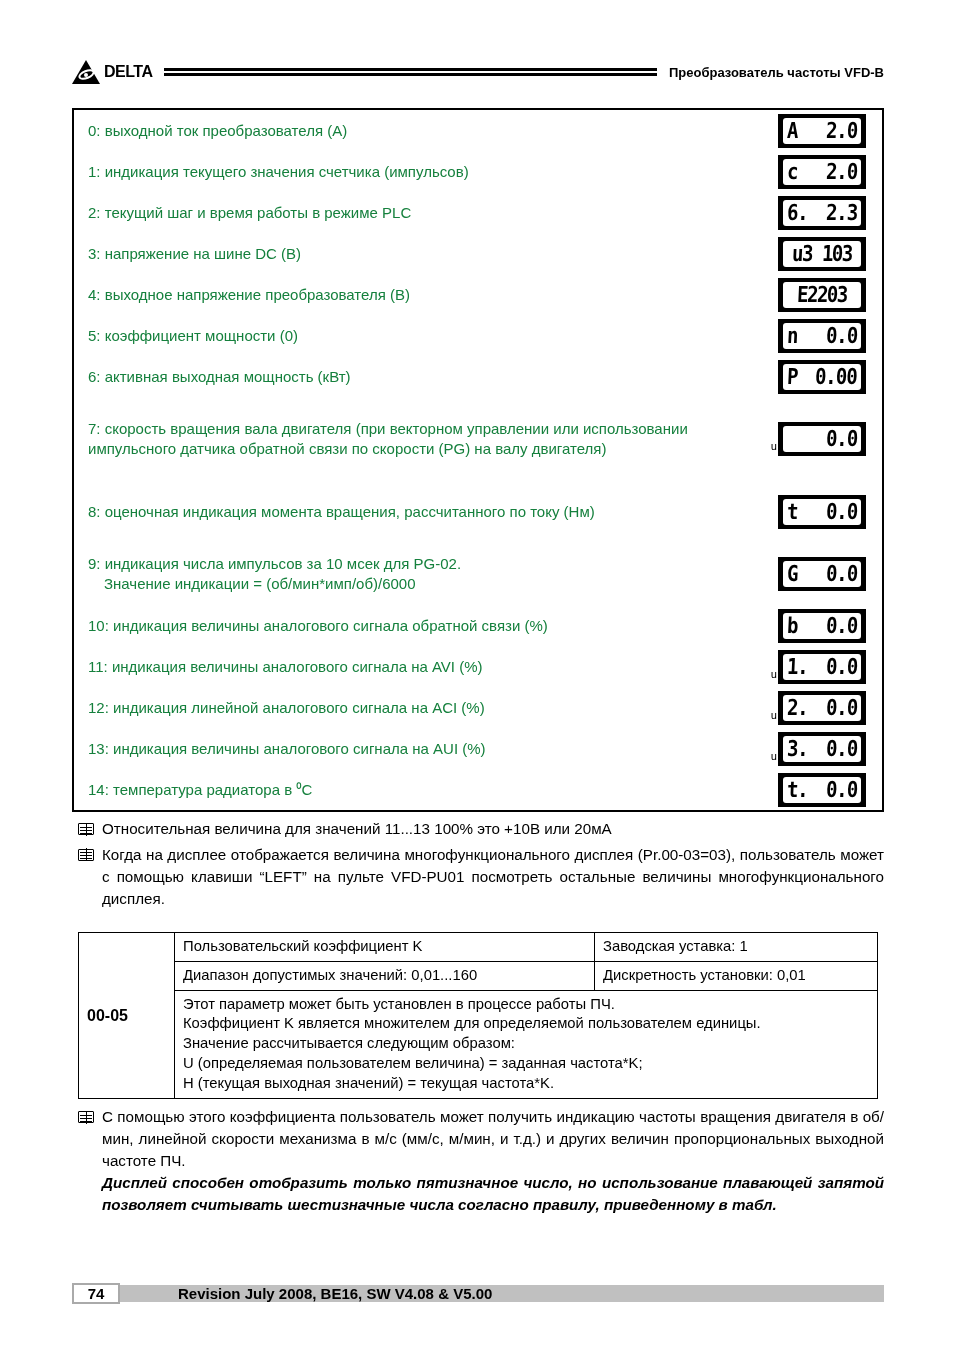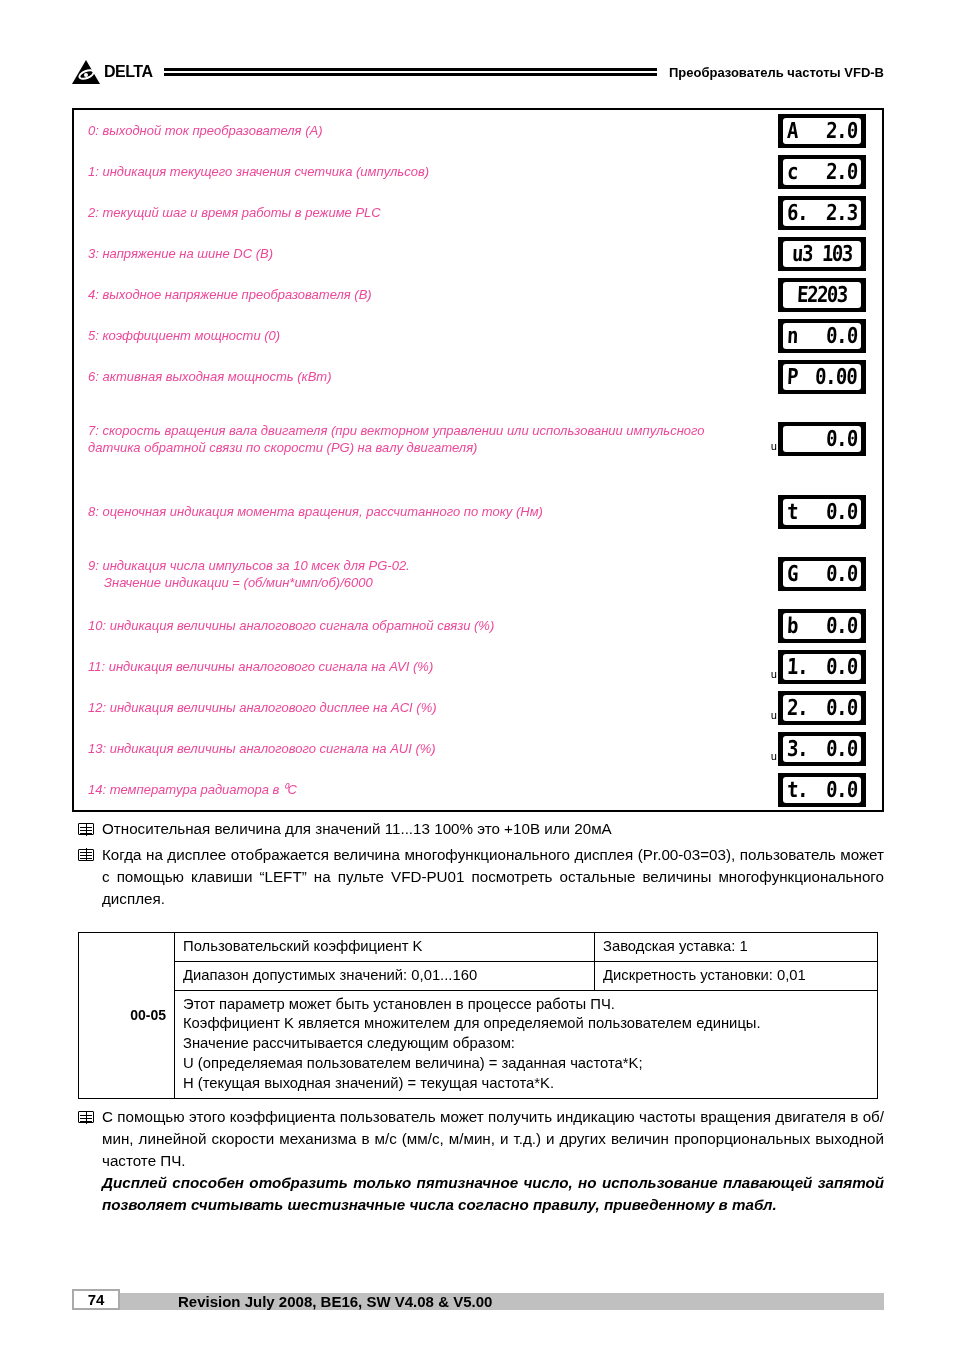--- a/index.html
+++ b/index.html
@@ -61,25 +61,24 @@
     background: #fff;
   }
   .disp-row {
     display: flex;
     align-items: center;
     min-height: 41px;
     padding: 3px 0;
   }
   .disp-text {
     flex: 1 1 auto;
-    font-size: 13px;
+    font-size: 15px;
     line-height: 1.33;
     padding: 2px 8px 2px 14px;
-    color: #ec4899;
-    font-style: italic;
+    color: #15803d;
   }
   .disp-text.justify { text-align: justify; text-align-last: left; padding-right: 22px;}
   .disp-text .indent { display:block; padding-left: 16px; }
   .lcd-cell {
     flex: 0 0 132px;
     display: flex;
     align-items: center;
     justify-content: flex-end;
     padding-right: 16px;
   }
@@ -176,32 +175,32 @@
     font-size: 14.8px;
   }
   .param-table td {
     border: 1.5px solid #000;
     padding: 4px 8px;
     vertical-align: middle;
     line-height: 1.34;
   }
   .param-id {
     width: 96px;
-    text-align: right;
+    text-align: left;
     font-weight: bold;
-    font-size: 14px;
+    font-size: 16px;
   }
   .param-desc-cell { width: 420px; }
   .param-body { line-height: 1.36; padding: 6px 8px; }
 
   
   .footer {
     position: absolute;
     left: 72px; top: 1276px; width: 812px; height: 34px;
-    display: flex; align-items: flex-end;
+    display: flex; align-items: center;
   }
   .footer-page {
     width: 48px;
     border: 2px solid #aaaaaa;
     background: #ffffff;
     display: flex; align-items: center; justify-content: center;
     font-weight: bold; font-size: 15px;
     position: relative; z-index: 2;
   }
   .footer-band {
@@ -373,21 +372,21 @@
       <div class="lcd">
         <div class="lcd-inner">
           <span class="seg seg-left">1.</span>
           <span class="seg seg-right">0.0</span>
         </div>
       </div>
     </div>
   </div>
 
   <div class="disp-row">
-    <div class="disp-text">12: индикация величины аналогового дисплее на ACI (%)</div>
+    <div class="disp-text">12: индикация линейной аналогового сигнала на ACI (%)</div>
     <div class="lcd-cell">
       <span class="lcd-pre">u</span>
       <div class="lcd">
         <div class="lcd-inner">
           <span class="seg seg-left">2.</span>
           <span class="seg seg-right">0.0</span>
         </div>
       </div>
     </div>
   </div>

